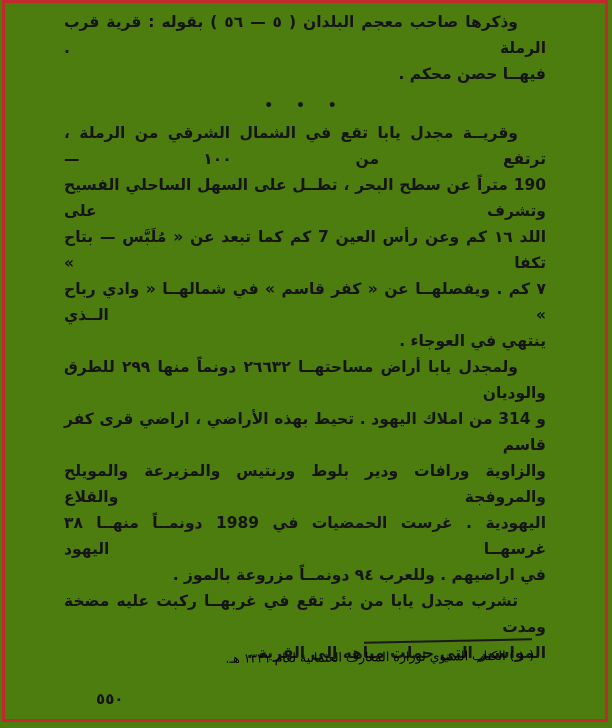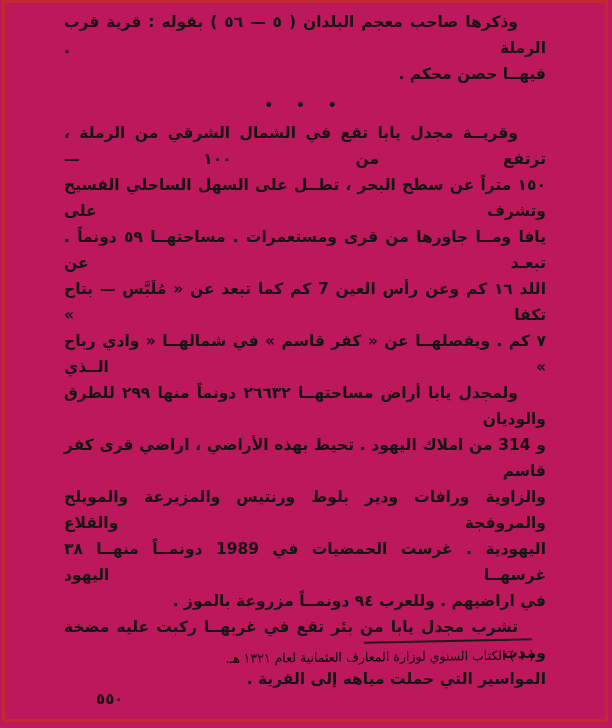--- a/index.html
+++ b/index.html
@@ -1,19 +1,19 @@
 <!DOCTYPE html>
 <html lang="ar"><head>
 <meta charset="utf-8">
 <style>
   html,body{margin:0;padding:0;background:#ffffff;}
   .page{
     position:relative;
     width:612px;height:728px;
-    background:#be185d;
+    background:#4d7c0f;
     overflow:hidden;
     font-family:"DejaVu Sans",sans-serif;
   }
   .frame{
     position:absolute;top:0px;left:2px;right:4px;bottom:6px;
     border:3px solid #c3282e;
     pointer-events:none;
   }
   .content{
     position:absolute;top:9px;right:66px;left:64px;
@@ -67,24 +67,24 @@
   <div class="frame" style="border-color: rgb(195, 40, 46);"></div>
   <div class="content" style="color: rgb(21, 21, 21);">
 
   <div class="para">
         <div class="line">وذكرها صاحب معجم البلدان ( ٥ — ٥٦ ) بقوله : قرية قرب الرملة .</div>
         <div class="line short">فيهــا حصن محكم .</div>
       </div>
       <div class="sep">• • •</div>
       <div class="para">
         <div class="line">وقريــة مجدل يابا تقع في الشمال الشرقي من الرملة ، ترتفع من ١٠٠ —</div>
-        <div class="line">١٥٠ متراً عن سطح البحر ، تطــل على السهل الساحلي الفسيح وتشرف على</div>
-        <div class="line">يافا ومــا جاورها من قرى ومستعمرات . مساحتهــا ٥٩ دونماً . تبعـد عن</div>
+        <div class="line">190 متراً عن سطح البحر ، تطــل على السهل الساحلي الفسيح وتشرف على</div>
         <div class="line">اللد ١٦ كم وعن رأس العين 7 كم كما تبعد عن « مُلَبَّس — بتاح تكفا »</div>
         <div class="line">٧ كم . ويفصلهــا عن « كفر قاسم » في شمالهــا « وادي رباح » الــذي</div>
+        <div class="line short">ينتهي في العوجاء .</div>
       </div>
       <div class="para">
         <div class="line">ولمجدل يابا أراض مساحتهــا ٢٦٦٣٢ دونماً منها ٢٩٩ للطرق والوديان</div>
         <div class="line">و 314 من املاك اليهود . تحيط بهذه الأراضي ، اراضي قرى كفر قاسم</div>
         <div class="line">والزاوية ورافات ودير بلوط ورنتيس والمزيرعة والمويلح والمروفجة والقلاع</div>
         <div class="line">اليهودية . غرست الحمضيات في 1989 دونمــاً منهــا ٣٨ غرسهــا اليهود</div>
         <div class="line short">في اراضيهم . وللعرب ٩٤ دونمــاً مزروعة بالموز .</div>
       </div>
       <div class="para">
         <div class="line">تشرب مجدل يابا من بئر تقع في غربهــا ركبت عليه مضخة ومدت</div>

